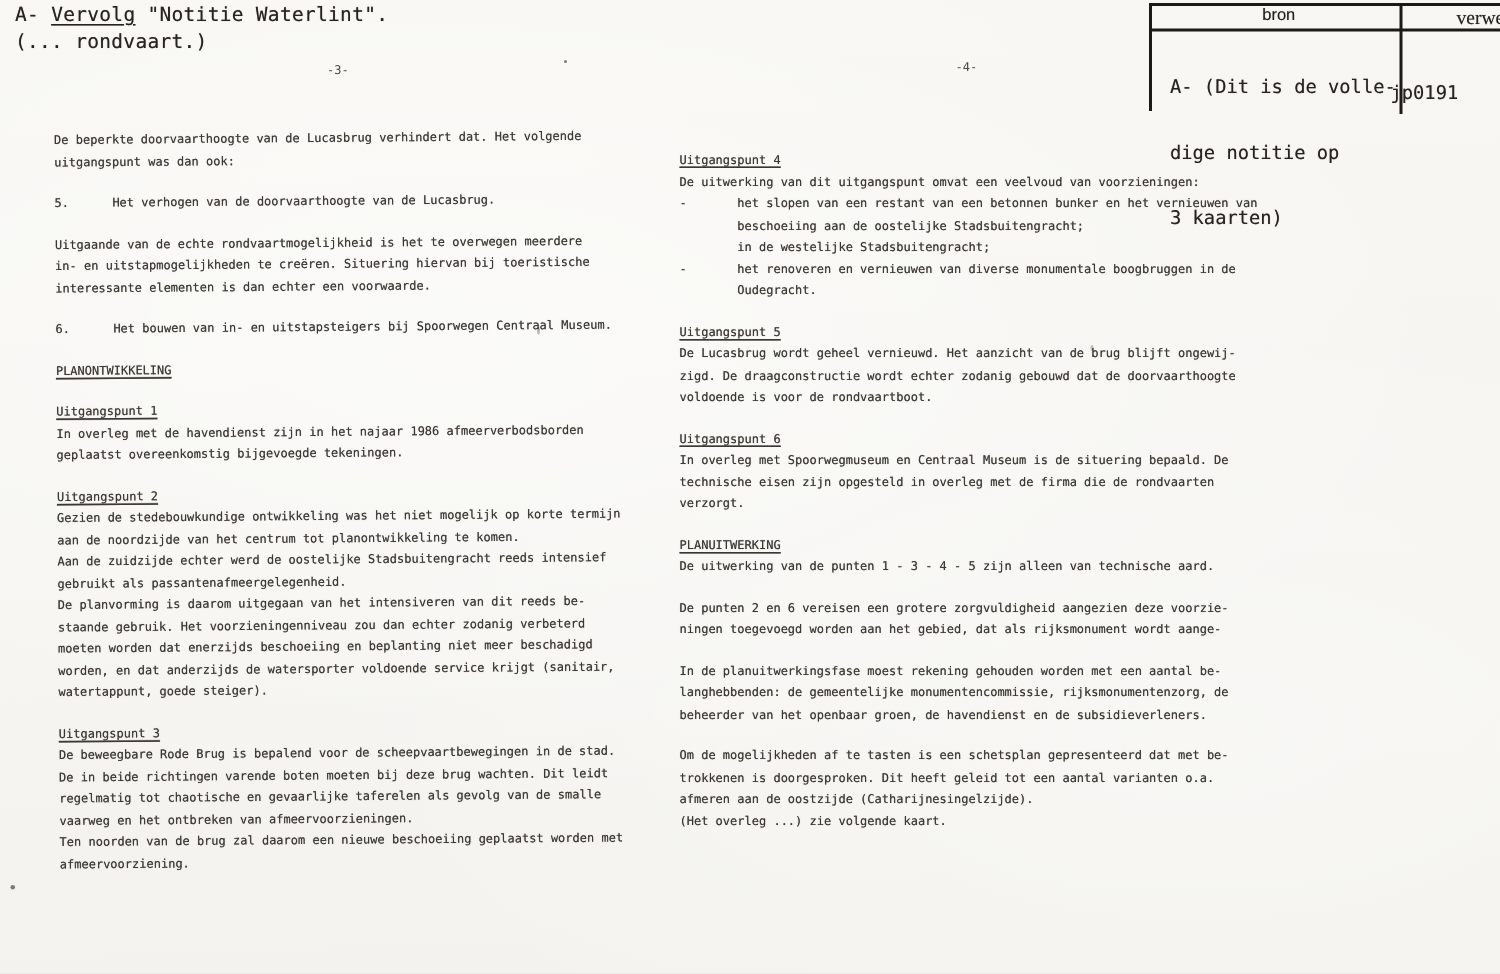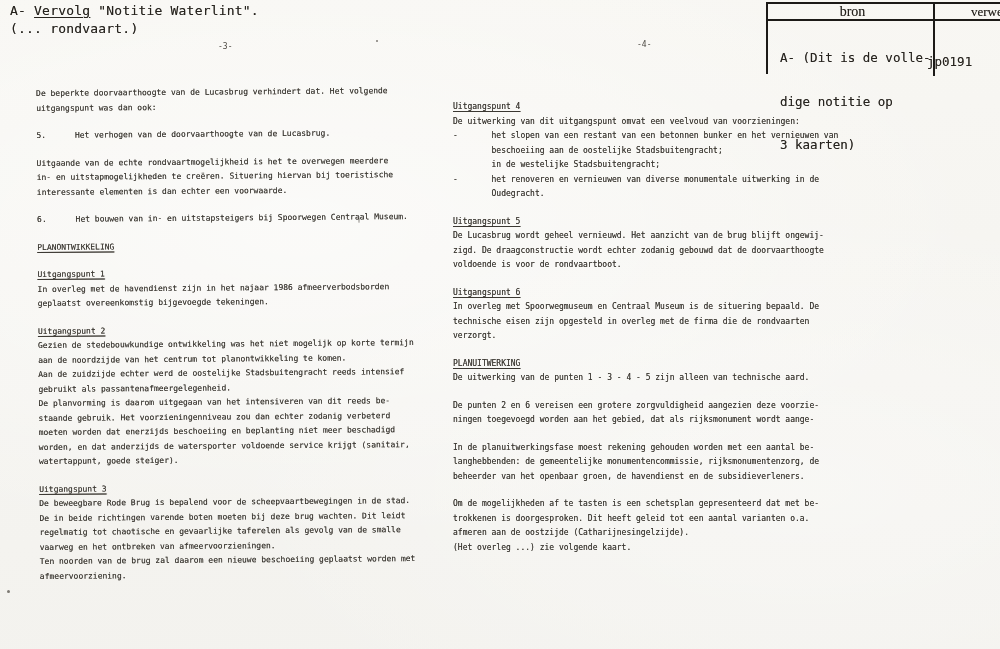--- a/index.html
+++ b/index.html
@@ -26,21 +26,21 @@
   .u{text-decoration:underline;text-underline-offset:2px;}
   
   .stamp{
     position:absolute;left:766px;top:2px;width:234px;height:70px;
     border-top:2px solid #1c1a17;border-left:2px solid #1c1a17;
     font-size:12.5px;color:#27241f;
     text-shadow:0 0 .5px rgba(40,36,30,.5);
   }
   .stamp .vdiv{position:absolute;left:165px;top:-2px;bottom:-2px;width:2px;background:#1c1a17;}
   .stamp .hdiv{position:absolute;left:0;right:0;top:15px;height:2px;background:#1c1a17;}
-  .stamp .th1{position:absolute;left:0;top:0;width:169px;text-align:center;font-family:Liberation Serif, serif;font-size:14px;}
+  .stamp .th1{position:absolute;left:0;top:0;width:169px;text-align:center;font-family:Liberation Sans, sans-serif;font-size:11px;}
   .stamp .th2{position:absolute;left:172px;top:0;font-family:Liberation Serif, serif;font-size:13px;margin-left:31px;}
   .stamp .cell1{position:absolute;left:12px;top:18px;line-height:14.5px;white-space:pre;}
   .stamp .cell2{position:absolute;left:159px;top:50px;}
   
   .pagenum{position:absolute;font-size:8px;color:#4b4841;}
   .pn3{left:218px;top:42px;}
   .pn4{left:637px;top:40px;}
   
   .page{
     position:absolute;
@@ -133,21 +133,21 @@
         <div class="line">afmeervoorziening.</div>
       </div>
     </div>
   <div class="page page4">
       <div class="block">
         <div class="line head">Uitgangspunt 4</div>
         <div class="line">De uitwerking van dit uitgangspunt omvat een veelvoud van voorzieningen:</div>
         <div class="line">-       het slopen van een restant van een betonnen bunker en het vernieuwen van</div>
         <div class="line">        beschoeiing aan de oostelijke Stadsbuitengracht;</div>
         <div class="line">        in de westelijke Stadsbuitengracht;</div>
-        <div class="line">-       het renoveren en vernieuwen van diverse monumentale uitwerking in de</div>
+        <div class="line">-       het renoveren en vernieuwen van diverse monumentale boogbruggen in de</div>
         <div class="line">        Oudegracht.</div>
       </div>
       <div class="block">
         <div class="line head">Uitgangspunt 5</div>
         <div class="line">De Lucasbrug wordt geheel vernieuwd. Het aanzicht van de brug blijft ongewij-</div>
         <div class="line">zigd. De draagconstructie wordt echter zodanig gebouwd dat de doorvaarthoogte</div>
         <div class="line">voldoende is voor de rondvaartboot.</div>
       </div>
       <div class="block">
         <div class="line head">Uitgangspunt 6</div>

